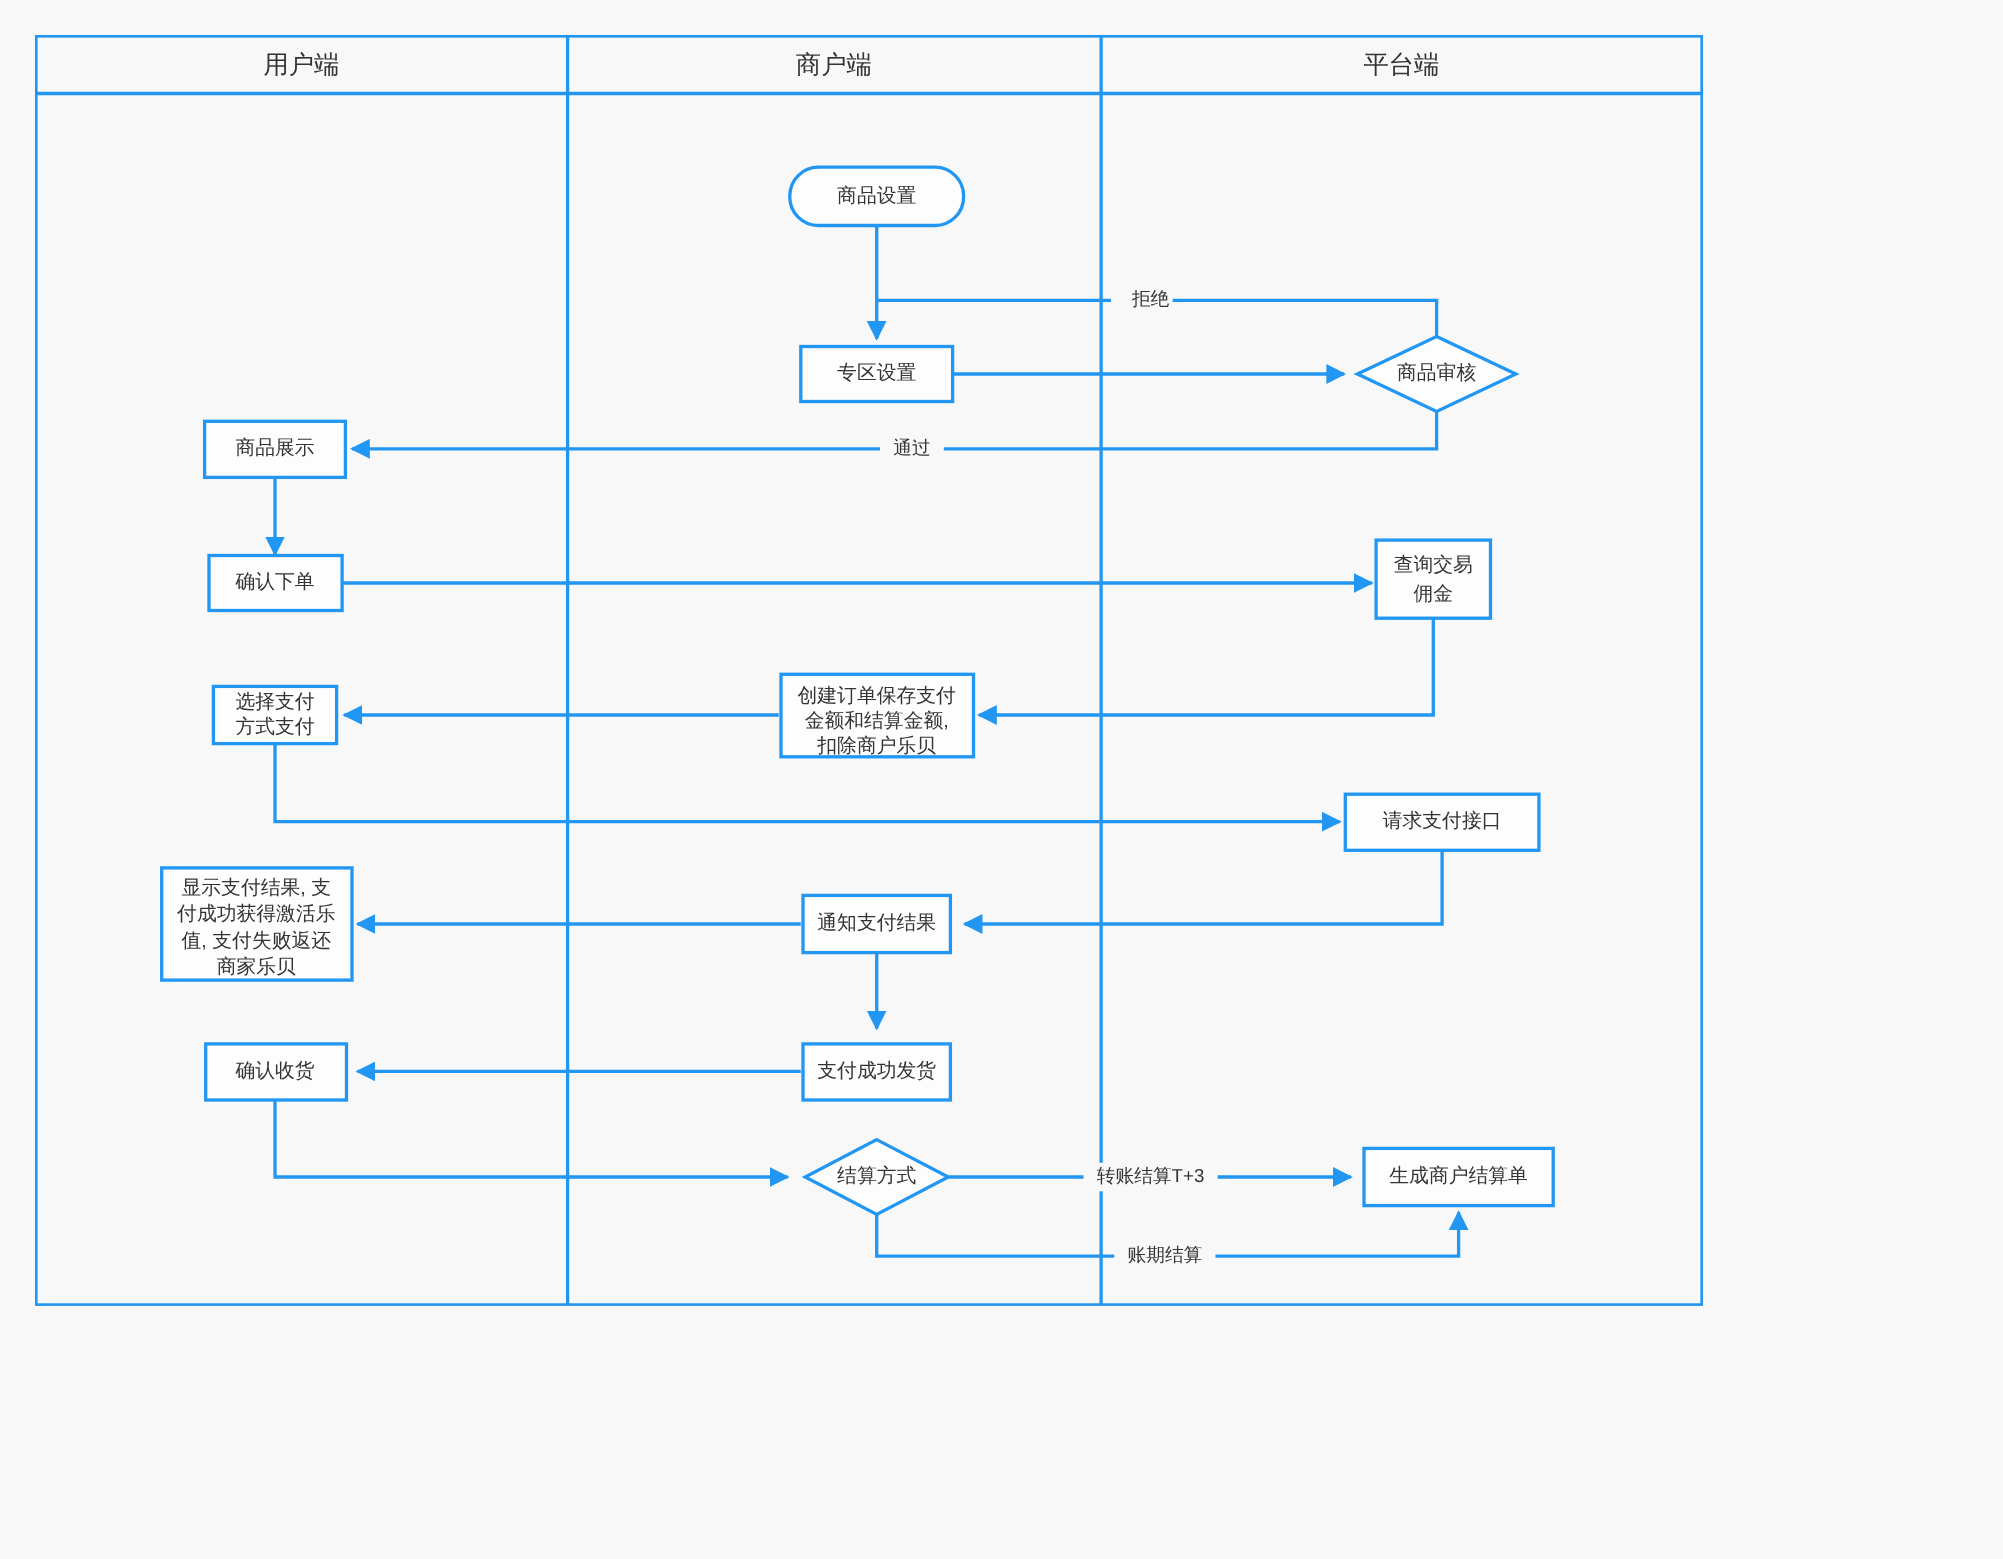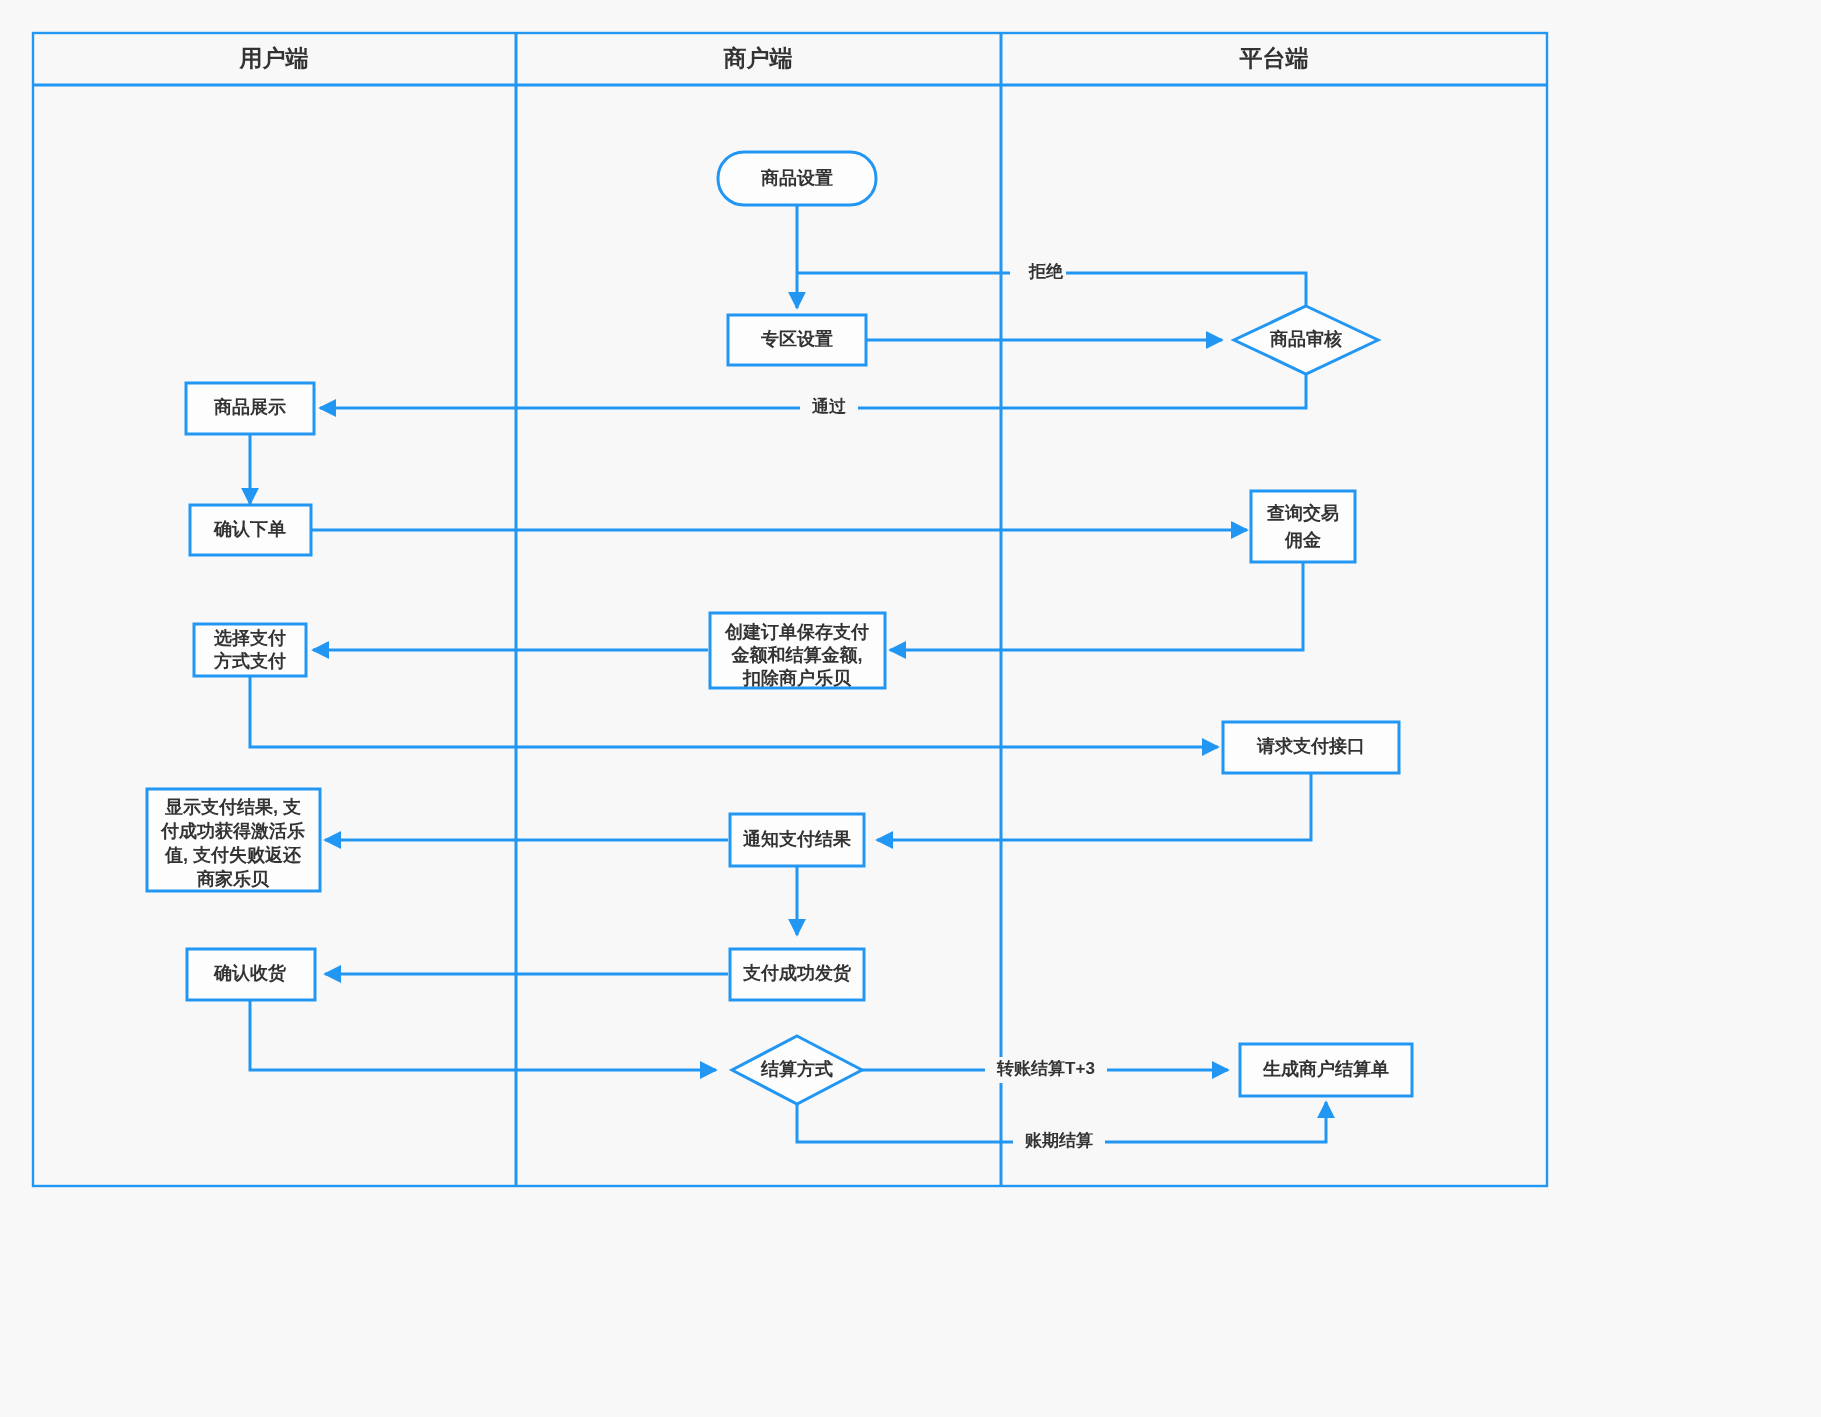--- a/index.html
+++ b/index.html
@@ -7,21 +7,20 @@
     padding: 0;
     background: #f8f8f8;
     font-family: "Liberation Sans", "DejaVu Sans", sans-serif;
   }
   #canvas-wrap {
     position: relative;
     width: 1821px;
     height: 1417px;
     background: #f8f8f8;
     overflow: hidden;
-    font-weight: bold;
   }
   svg#flow {
     display: block;
     width: 1821px;
     height: 1417px;
   }
   .lane-box {
     fill: #ffffff;
     fill-opacity: 0;
     stroke: #2196f3;

